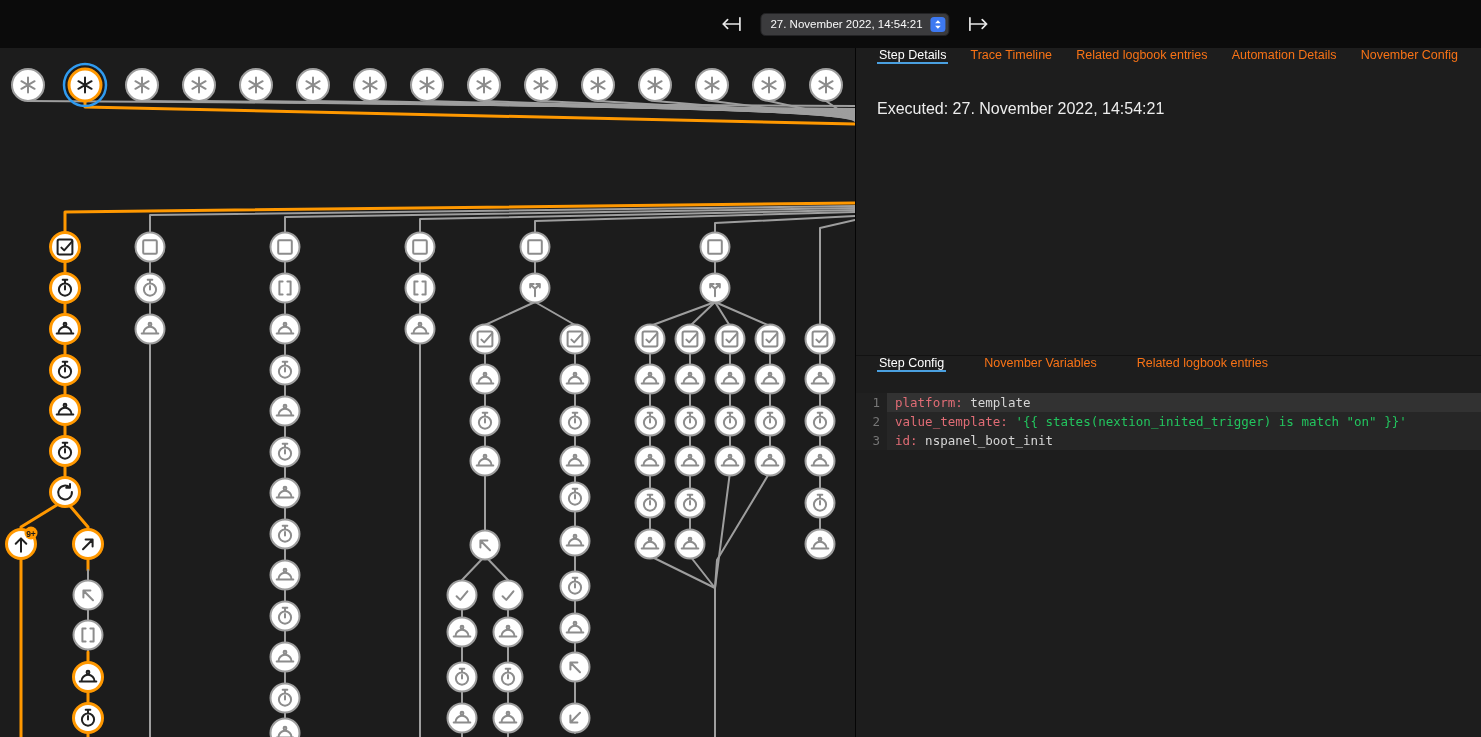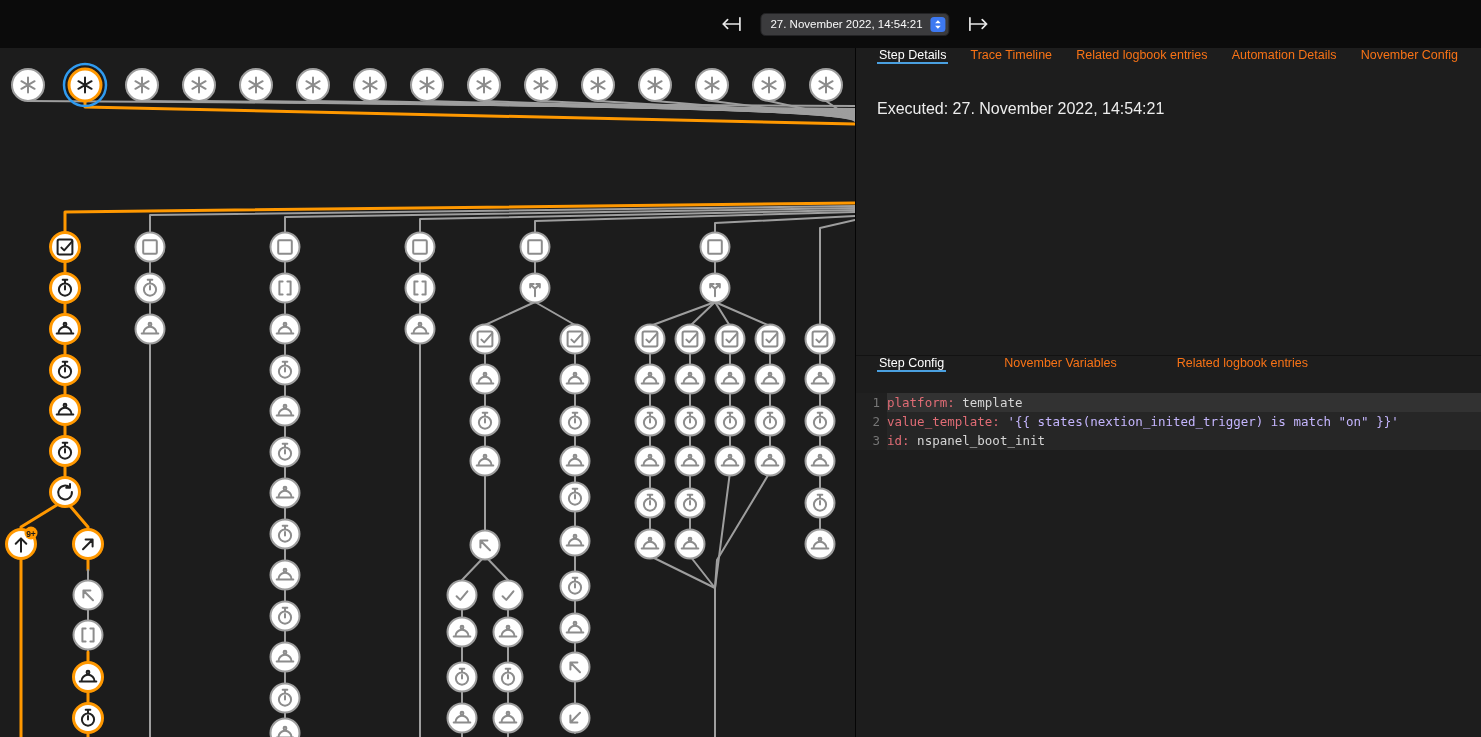--- a/index.html
+++ b/index.html
@@ -20,37 +20,37 @@
   .graph-panel{position:absolute;left:0;top:0;width:855px;height:737px;background:#1c1c1c}
   #trace-graph{position:absolute;left:0;top:0;display:block}
   .ic{fill:none;stroke:currentColor;stroke-width:2;stroke-linecap:round;stroke-linejoin:round}
   
   .details-panel{
     position:absolute;left:855px;top:48px;width:626px;bottom:0;background:#1d1d1d;
     border-left:1px solid #050505;box-sizing:border-box;color:#ddd;
   }
   .tabs{display:flex;align-items:flex-start}
   .top-tabs{justify-content:space-between;padding:0 21px;height:30px}
-  .bottom-tabs{gap:56px;padding:0 21px;height:30px}
+  .bottom-tabs{gap:36px;padding:0 21px;height:30px}
   .tab{
     background:none;border:none;border-bottom:2px solid transparent;color:#f97316;
     font-size:12.5px;font-family:inherit;padding:0 2px;cursor:pointer;white-space:nowrap;
   }
   .tab.active{border-bottom-color:#4aa0e0;color:#ffffff}
   .executed{margin:22px 21px;font-size:16px;color:#ededed}
   .config-section{position:absolute;top:307px;left:0;right:0;bottom:0;border-top:1px solid #121212}
   
   .code{margin-top:7px;font-family:"DejaVu Sans Mono",monospace;font-size:12.5px;line-height:19px}
   .code-row{display:flex}
   .ln{width:24px;text-align:right;padding-right:7px;color:#767676;background:#202020;flex:none;user-select:none}
-  .code-text{flex:1;background:#262626;white-space:pre}
+  .code-text{flex:1;padding-left:8px;background:#262626;white-space:pre}
   .code-row.hl .code-text{background:#323232}
   .tok-key{color:#e06c75}
   .tok-plain{color:#d6d6d6}
-  .tok-string{color:#c4b5fd}
+  .tok-string{color:#22c55e}
 </style>
 </head>
 <body>
 
 <div class="app">
 
   <section class="graph-panel">
     <svg id="trace-graph" width="855" height="737" viewBox="0 0 855 737">
       <defs>
         <symbol id="i-asterisk" viewBox="0 0 24 24">

